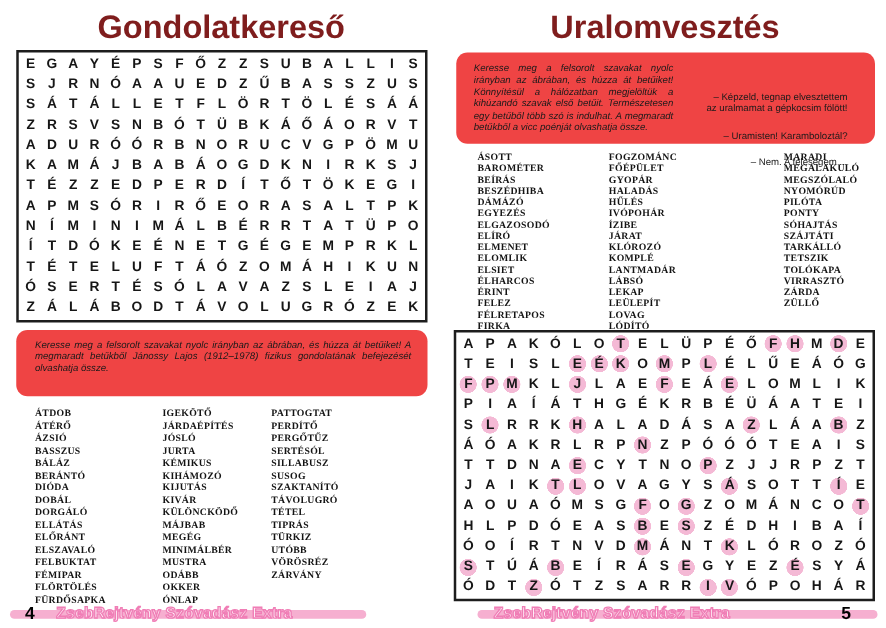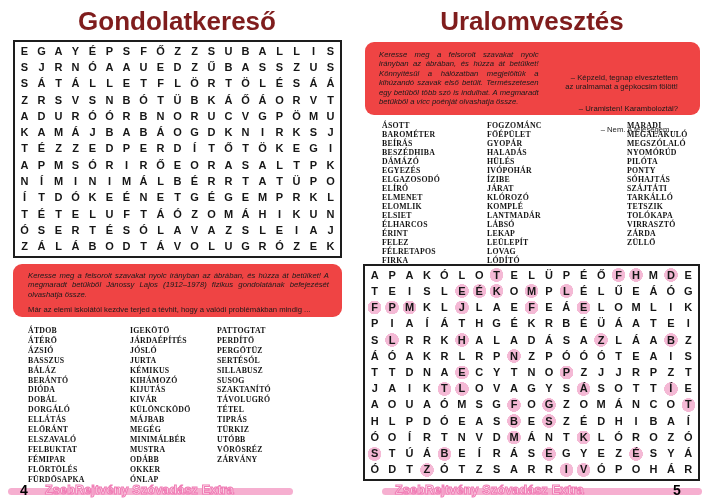--- a/index.html
+++ b/index.html
@@ -328,21 +328,20 @@
       <span class="cell">U</span>
       <span class="cell">G</span>
       <span class="cell">R</span>
       <span class="cell">Ó</span>
       <span class="cell">Z</span>
       <span class="cell">E</span>
       <span class="cell">K</span>
     </div>
   <div class="pinkbox" id="left-box">
     <p class="instr italic">Keresse meg a felsorolt szavakat nyolc irányban az ábrában, és húzza át betűiket! A megmaradt betűkből Jánossy Lajos (1912–1978) fizikus gondolatának befejezését olvashatja össze.</p>
-    <p class="instr">Már az elemi iskolától kezdve terjed a tévhit, hogy a valódi problémákban mindig ...</p>
   </div>
   <div class="wcol" id="lw0">
       <div class="word">ÁTDOB</div>
       <div class="word">ÁTÉRŐ</div>
       <div class="word">ÁZSIÓ</div>
       <div class="word">BASSZUS</div>
       <div class="word">BÁLÁZ</div>
       <div class="word">BERÁNTÓ</div>
       <div class="word">DIÓDA</div>
       <div class="word">DOBÁL</div>

